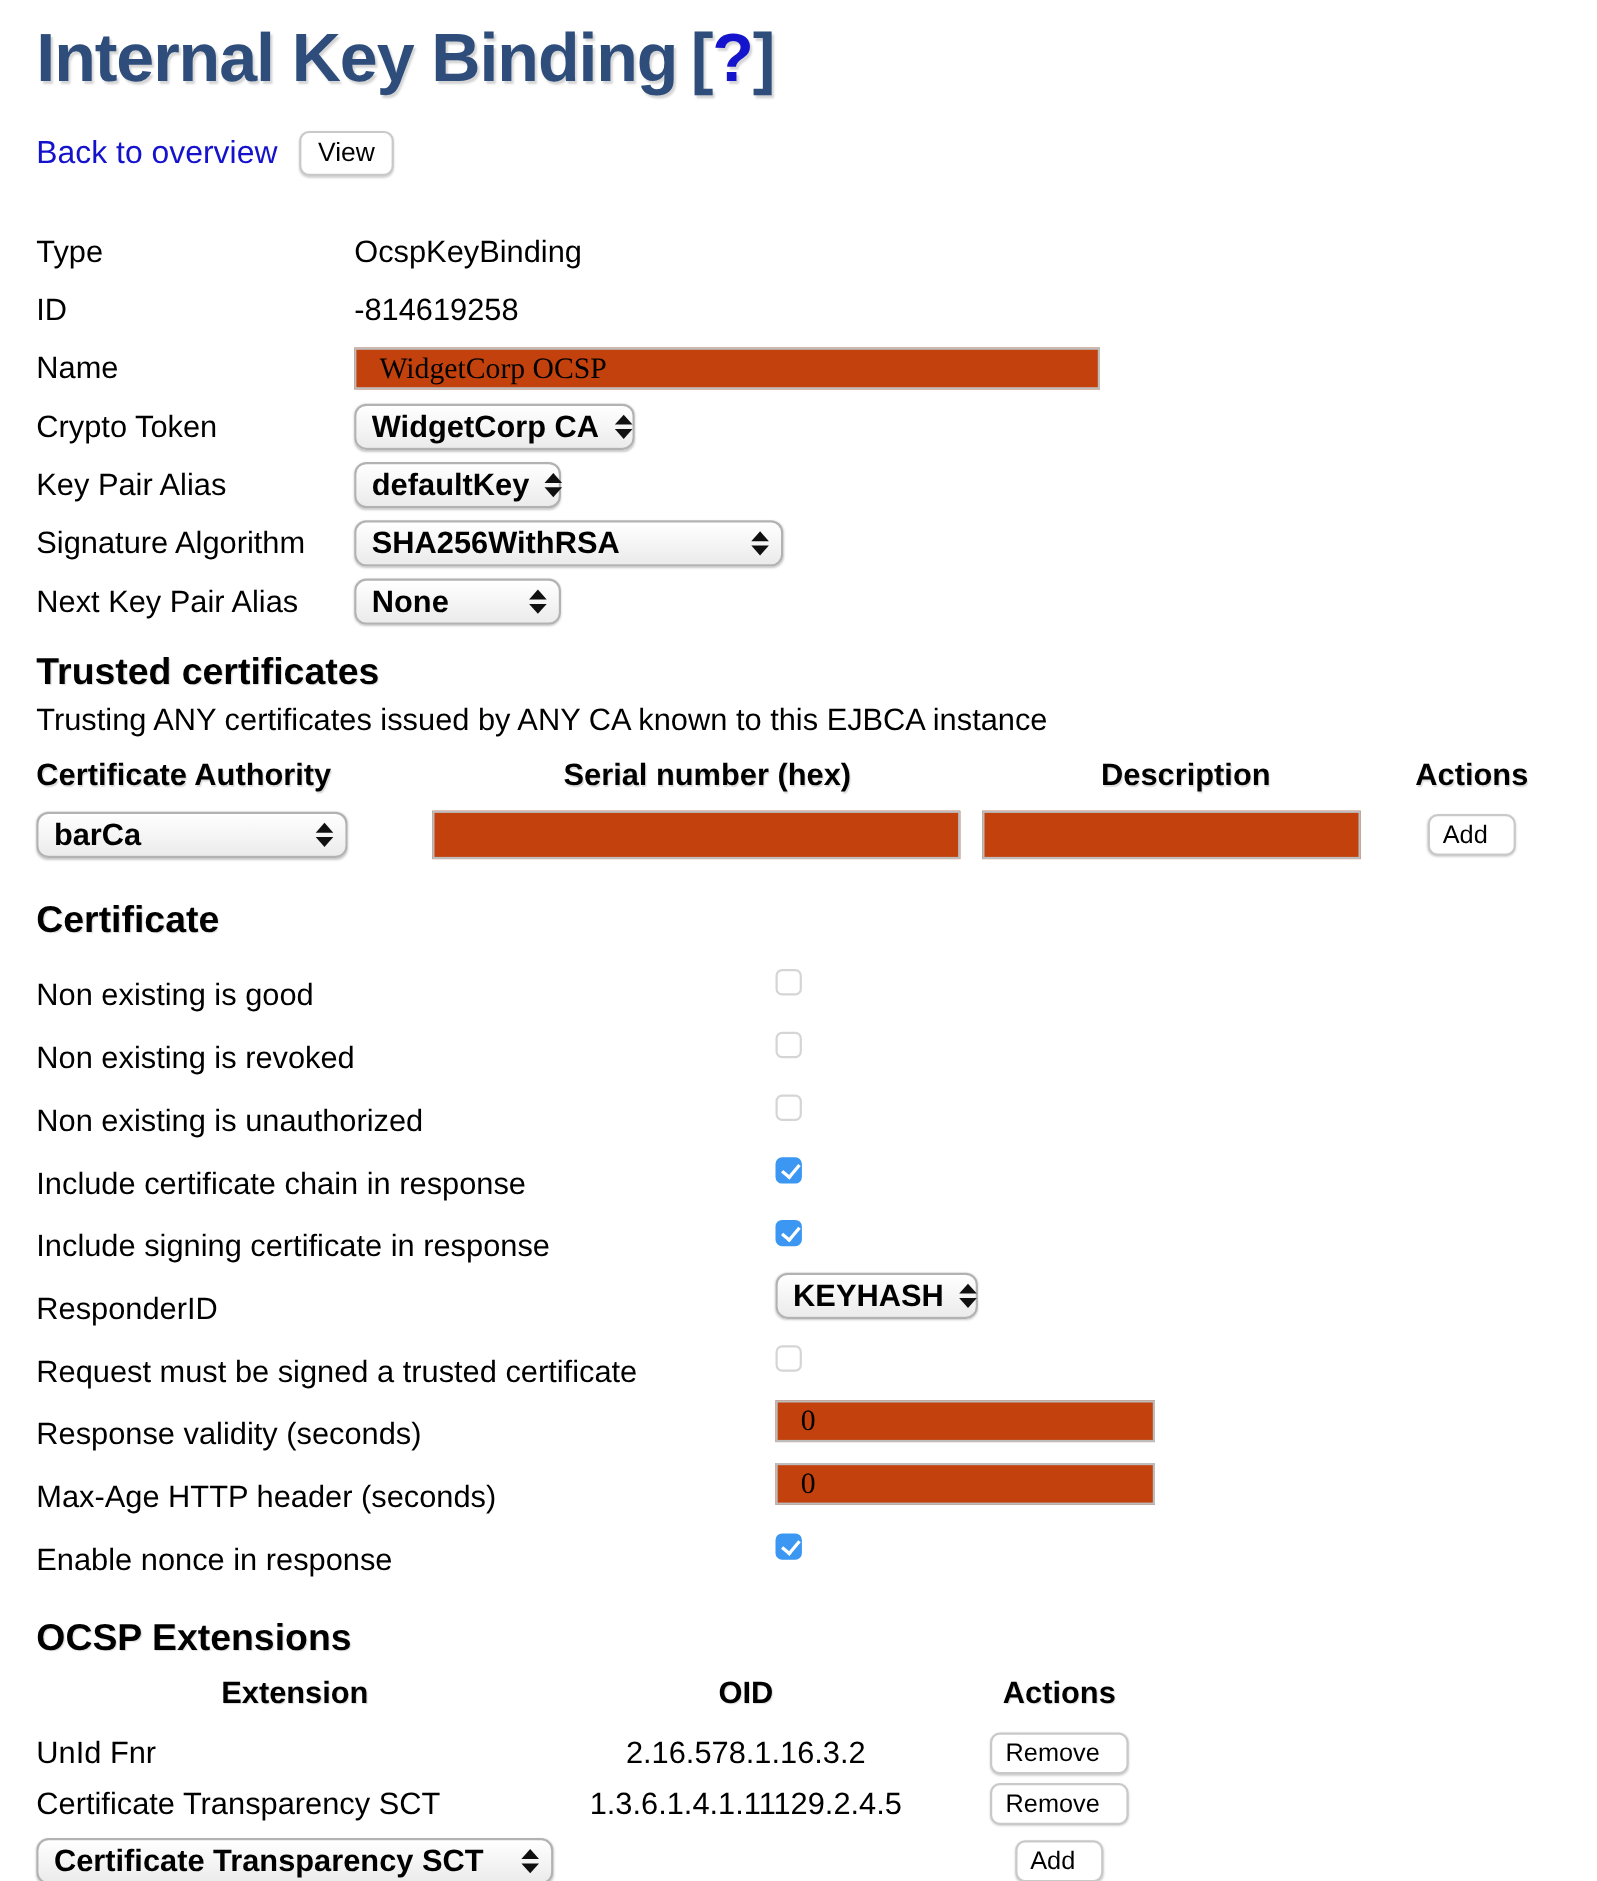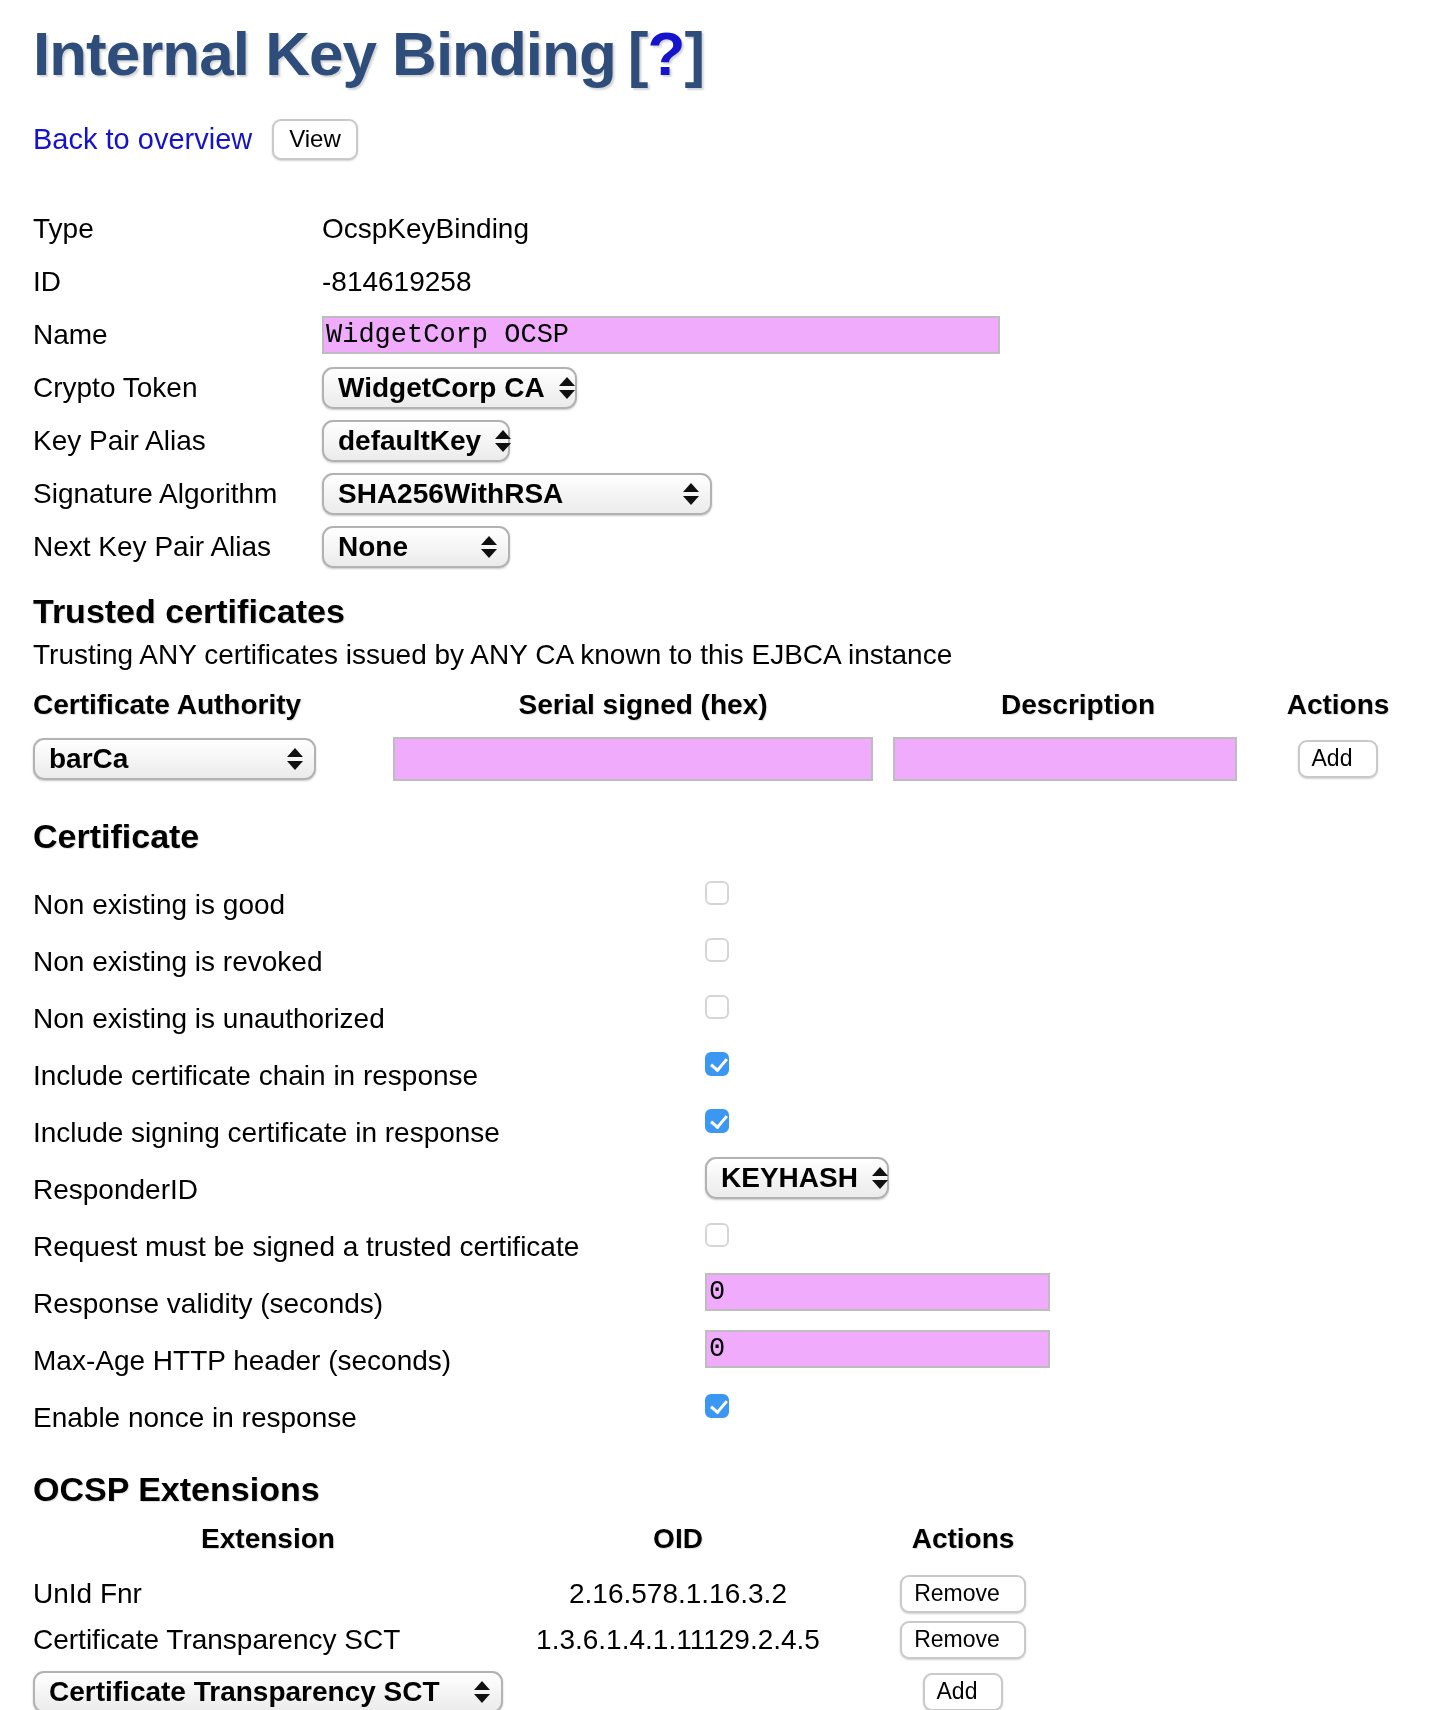--- a/index.html
+++ b/index.html
@@ -47,23 +47,23 @@
 
   
   .frow{display:flex;align-items:center;margin-bottom:11px;min-height:42px;}
   .flabel{width:289px;flex-shrink:0;font-size:28px;}
   .fvalue{font-size:28px;}
 
   .text-input{
     height:38px;
     border:2px solid #bdbdbd;
     font-size:27px;
-    padding:0 2px;
-    font-family:Liberation Mono, monospace;
-    background:#f0abfc;
+    padding:0 21px;
+    font-family:Liberation Serif, serif;
+    background:#c2410c;
   }
   .name-input{width:678px;}
   .zero-input{width:345px;}
 
   
   .select{
     background:linear-gradient(#ffffff,#ebebeb);
     border:2px solid #b2b2b2;
     border-radius:11px;
     height:42px;
@@ -188,21 +188,21 @@
         <span class="arrows"></span>
       </div>
     </div>
   </div>
 
   <h2 class="tight">Trusted certificates</h2>
   <div class="section-desc">Trusting ANY certificates issued by ANY CA known to this EJBCA instance</div>
 
   <div class="tc-grid">
     <div class="th">Certificate Authority</div>
-    <div class="th center">Serial signed (hex)</div>
+    <div class="th center">Serial number (hex)</div>
     <div class="th center">Description</div>
     <div class="th center">Actions</div>
 
     <div>
       <div class="select w-ca">
         <span class="sel-text">barCa</span>
         <span class="arrows"></span>
       </div>
     </div>
     <div>

